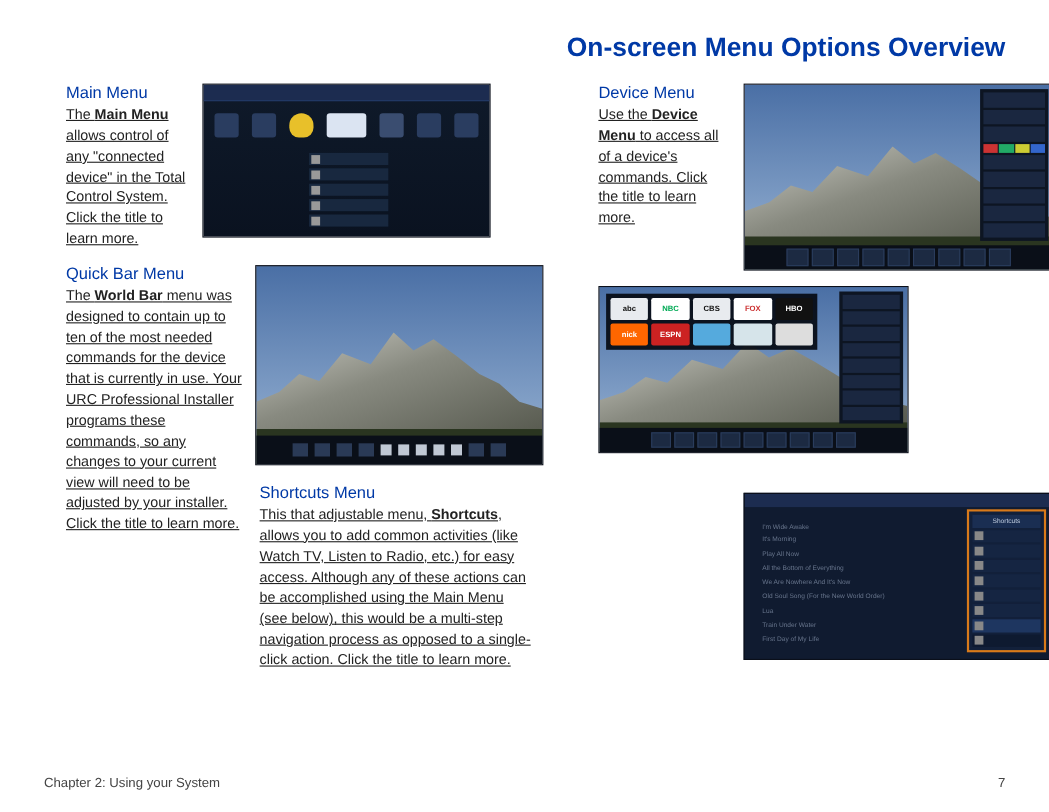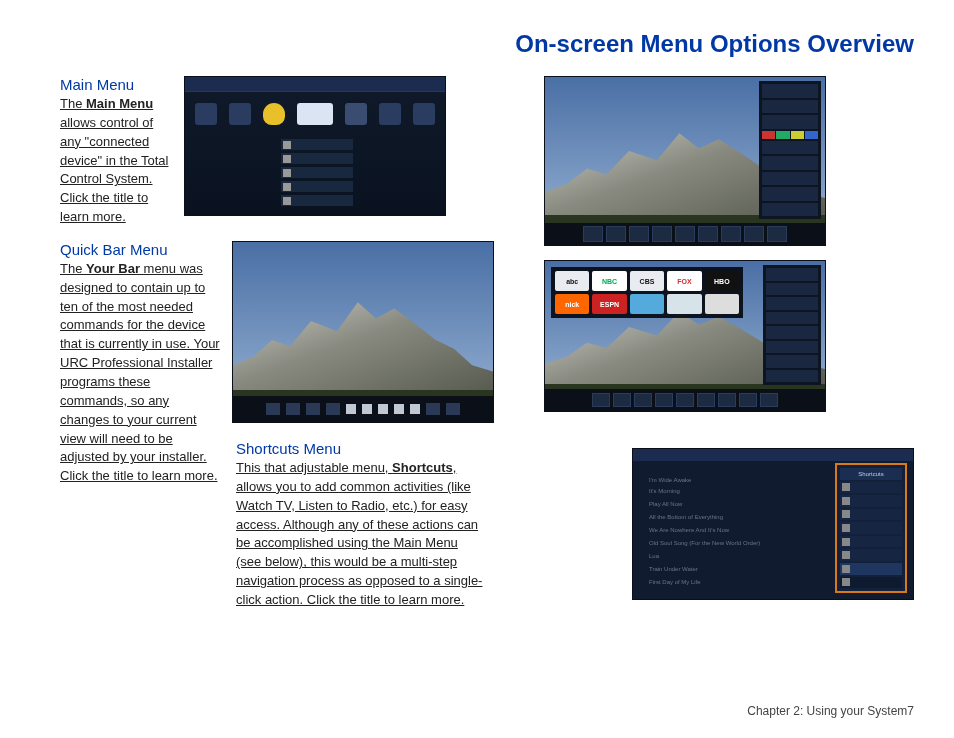--- a/index.html
+++ b/index.html
@@ -168,21 +168,21 @@
   .thumb-shortcuts .panel .hdr { height:12px; background:#1a2e52; font-size:6px; color:#c0cde0; display:flex; align-items:center; justify-content:center;}
   .thumb-shortcuts .panel .item { height:12px; background:#152542; display:flex; align-items:center; gap:3px; padding-left:2px;}
   .thumb-shortcuts .panel .item::before { content:""; width:8px; height:8px; background:#888;}
   .thumb-shortcuts .panel .add { background:#1e3660;}
   .thumb-shortcuts .panel .exit { background:#0e1a30;}
 
   .row-top { display:flex; gap:12px; align-items:flex-start;}
   .row-top .text { flex:0 0 112px;}
   .footer {
     position:absolute; bottom:20px; left:40px; right:40px;
-    display:flex; justify-content:flex-end;
+    display:flex; justify-content:space-between;
     font-size:12px; color:#444;
   }
 </style>
 </head>
 <body>
 
 <h1>On-screen Menu Options Overview</h1>
 
 <div class="columns">
 
@@ -212,21 +212,21 @@
             <div></div>
             <div></div>
         </div>
       </div>
     </div>
 
     <div class="section row-top">
       <div class="text" style="flex:0 0 160px">
         <div class="section-head">Quick Bar Menu</div>
         <div class="section-body">
-          <span>The </span><b>Your Bar</b><span> menu was designed to contain up to ten of the most needed commands for the device that is currently in use. Your URC Professional Installer programs these commands, so any changes to your current view will need to be adjusted by your installer.  Click the title to learn more.</span>
+          <span>The </span><b>World Bar</b><span> menu was designed to contain up to ten of the most needed commands for the device that is currently in use. Your URC Professional Installer programs these commands, so any changes to your current view will need to be adjusted by your installer.  Click the title to learn more.</span>
         </div>
       </div>
       <div class="thumb thumb-quick mountain">
         <div class="sky"></div>
           <div class="peak"></div>
           <div class="foreground"></div>
         <div class="bar">
           <span></span>
             <span></span>
             <span></span>
@@ -247,20 +247,26 @@
       <div class="section-body" style="width:250px">
         <span>This that adjustable menu, </span><b>Shortcuts</b><span>, allows you to add common activities (like Watch TV, Listen to Radio, etc.) for easy access. Although any of these actions can be accomplished using the Main Menu (see below), this would be a multi-step navigation process as opposed to a single-click action. Click the title to learn more.</span>
       </div>
     </div>
 
   </div>
 
   <div class="col">
 
     <div class="section row-top">
+      <div class="text" style="flex:0 0 120px">
+        <div class="section-head">Device Menu</div>
+        <div class="section-body">
+          <span>Use the </span><b>Device Menu</b><span> to access all of a device's commands. Click the title to learn more.</span>
+        </div>
+      </div>
       <div class="thumb thumb-device mountain">
         <div class="sky"></div>
           <div class="peak"></div>
           <div class="foreground"></div>
         <div class="sidepanel">
           <div class="btn"></div>
             <div class="btn"></div>
             <div class="btn"></div>
           <div class="colors">
               <span style="background:#c33"></span>

